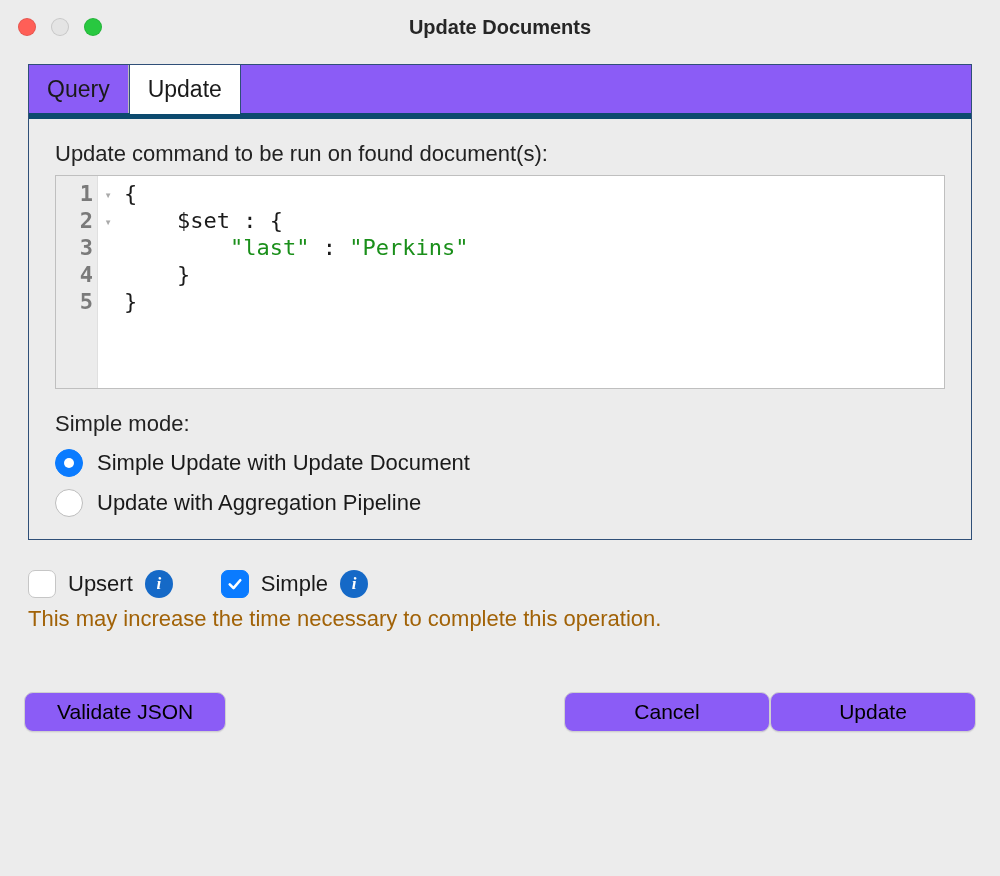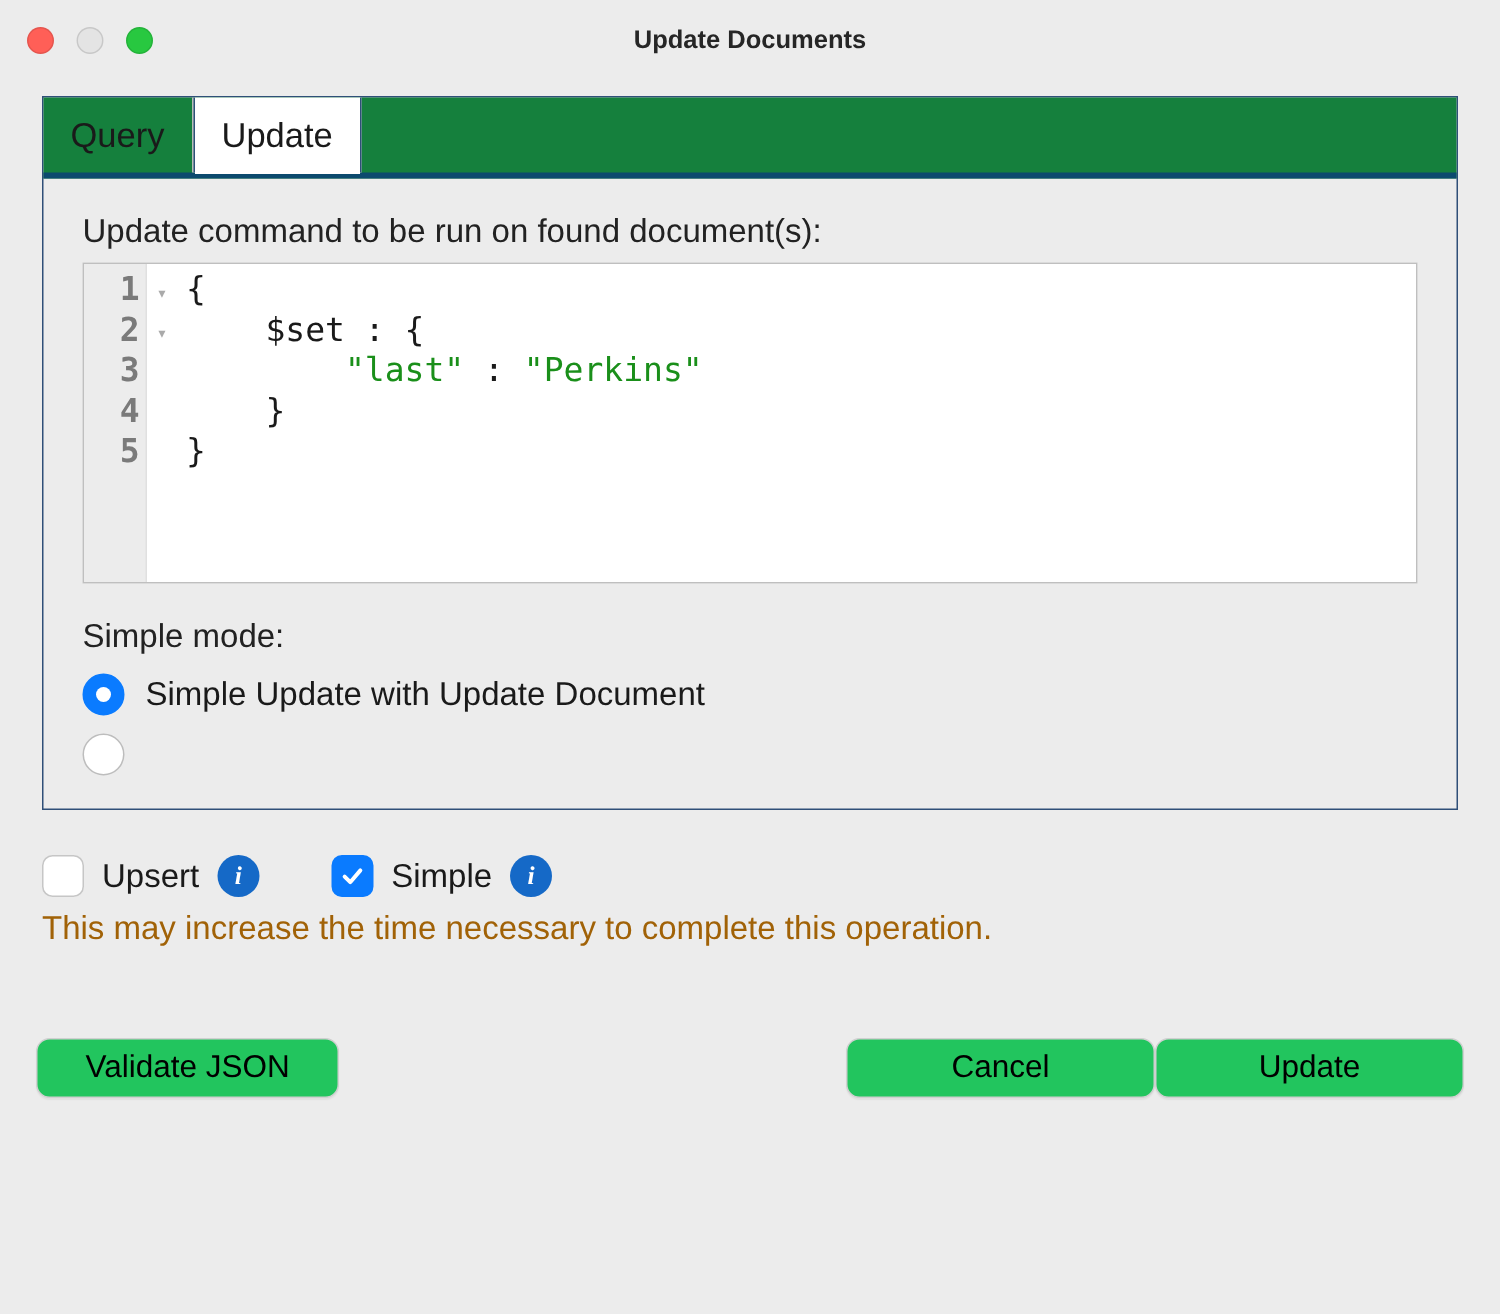--- a/index.html
+++ b/index.html
@@ -28,38 +28,38 @@
     border-radius: 50%;
   }
   .tl-close { background: #ff5f57; border: 1px solid rgba(0,0,0,0.1); }
   .tl-min   { background: #e4e4e4; border: 1px solid rgba(0,0,0,0.12); }
   .tl-max   { background: #28c840; border: 1px solid rgba(0,0,0,0.1); }
   .window-title {
     position: absolute;
     left: 0; right: 0;
     text-align: center;
     font-weight: 700;
-    font-size: 17px;
+    font-size: 20px;
     color: #262626;
     pointer-events: none;
   }
   .dialog-body {
     padding: 10px 28px 0 28px;
   }
   .tab-pane-wrap {
     border: 1px solid #2f4f78;
     background: #ececec;
     position: relative;
   }
   .tabs {
     display: flex;
-    background: #15803d;
+    background: #8b5cf6;
     height: 54px;
     align-items: stretch;
-    border-bottom: 4px solid #0c4a6e;
+    border-bottom: 6px solid #0c4a6e;
   }
   .tab {
     padding: 0 18px;
     display: flex;
     align-items: center;
     font-size: 23px;
     color: #1a1a1a;
     border-right: 1px solid #bcbcbc;
     cursor: pointer;
   }
@@ -199,21 +199,21 @@
     font-size: 22px;
     color: #a16207;
   }
   .button-bar {
     margin-top: 60px;
     display: flex;
     align-items: center;
     padding: 0 24px 26px 24px;
   }
   .btn {
-    background: #22c55e;
+    background: #8b5cf6;
     border: 1px solid #d0d0d0;
     border-radius: 9px;
     padding: 7px 32px;
     font-size: 21px;
     box-shadow: 0 1px 1px rgba(0,0,0,0.05);
     cursor: pointer;
   }
   .btn-group-right {
     margin-left: auto;
     display: flex;
@@ -274,20 +274,21 @@
         </div>
 
         <div class="update-mode">
           <div class="field-label">Simple mode:</div>
           <div class="radio-row">
             <span class="radio checked" id="radio-simple"></span>
             <span class="check-label">Simple Update with Update Document</span>
           </div>
           <div class="radio-row">
             <span class="radio" id="radio-pipeline"></span>
+            <span class="check-label">Update with Aggregation Pipeline</span>
           </div>
         </div>
       </div>
     </div>
 
     <div class="options-row">
       <span class="checkbox" id="cb-upsert">
         
       </span>
       <span class="check-label">Upsert</span>

